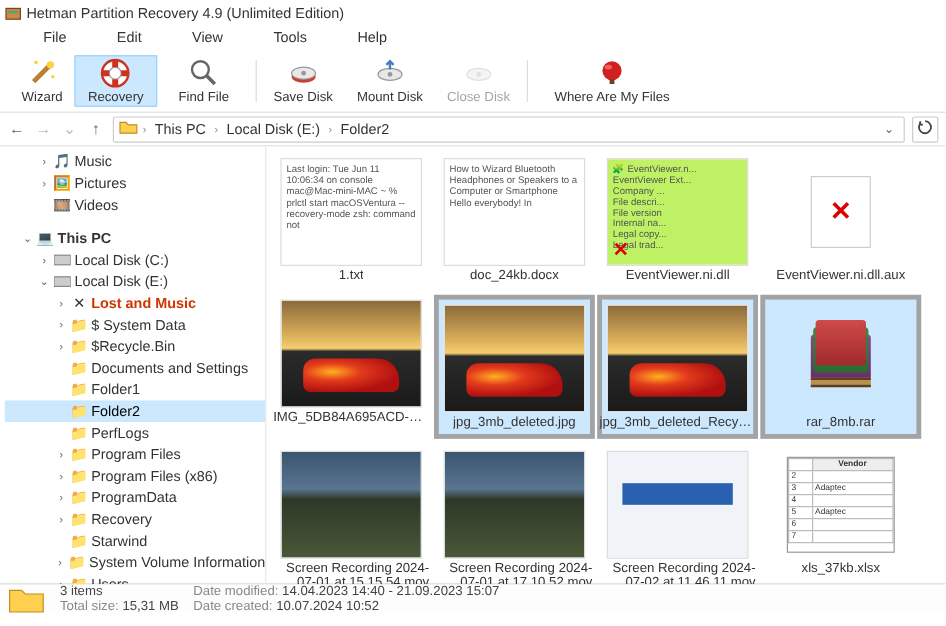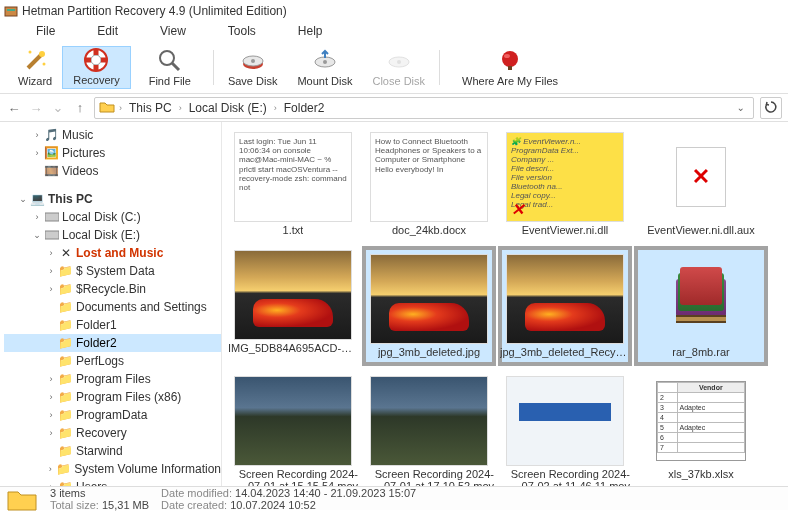--- a/index.html
+++ b/index.html
@@ -9,21 +9,21 @@
     .titlebar { display: flex; align-items: center; height: 22px; padding: 0 4px; background: #fff; }
     .titlebar .app-icon { width: 14px; height: 14px; margin-right: 4px; }
     .titlebar .title { font-size: 12px; color: #333; }
     
     
     .menubar { display: flex; gap: 2px; height: 20px; padding: 0 4px; background: #fff; }
     .menubar .menu-item { padding: 2px 8px; font-size: 12px; cursor: default; margin-left: 24px; }
     
     
     .toolbar { display: flex; height: 52px; padding: 4px 8px; background: #fff; border-bottom: 1px solid #e0e0e0; gap: 0; }
-    .tool-btn { display: flex; flex-direction: column; align-items: center; justify-content: flex-end; padding: 2px 10px; cursor: pointer; font-size: 11px; }
+    .tool-btn { display: flex; flex-direction: column; align-items: center; justify-content: center; padding: 2px 10px; cursor: pointer; font-size: 11px; }
     .tool-btn.wide { padding: 2px 18px; }
     .tool-btn .tool-icon { width: 28px; height: 28px; display: flex; align-items: center; justify-content: center; }
     .tool-btn.selected { background: #cce8ff; border: 1px solid #99d1ff; }
     .tool-btn.disabled { opacity: 0.45; }
     .tool-label { font-size: 11px; color: #333; white-space: nowrap; margin-top: 1px; }
     .tool-sep { width: 1px; background: #ddd; margin: 4px 4px; }
     
     
     .navbar { display: flex; align-items: center; height: 28px; padding: 2px 6px; gap: 6px; border-bottom: 1px solid #e0e0e0; }
     .nav-arrows { display: flex; gap: 6px; color: #666; }
@@ -65,21 +65,21 @@
     .photo-car { width: 100%; height: 100%; background: linear-gradient(to bottom, #8a6b3a 0%, #d4a857 30%, #f5ce6e 45%, #2b2b2b 48%, #1a1a1a 100%); position: relative; }
     .photo-car::after { content: ""; position: absolute; bottom: 12px; left: 18px; width: 80px; height: 28px; background: radial-gradient(ellipse at 30% 40%, #ffb020 0%, #e43b1c 30%, #b01010 70%); border-radius: 10px 18px 6px 6px; }
     .photo-land { width: 100%; height: 100%; background: linear-gradient(to bottom, #3a5570 0%, #5a7590 35%, #2d3828 45%, #4a5838 100%); }
     .photo-web { width: 100%; height: 100%; background: #f0f4f8; position: relative; }
     .photo-web::before { content:""; position:absolute; top:30%; left:10%; width:80%; height:20%; background:#2960b0; }
     
     .xls-thumb { width: 90px; height: 80px; border: 1px solid #999; background: #fff; font-size: 7px; }
     .xls-thumb table { width:100%; border-collapse: collapse; }
     .xls-thumb td { border: 1px solid #bbb; padding: 1px 2px; height: 10px; }
     
-    .dll-thumb { position: relative; width: 100%; height: 100%; font-size: 8px; color: #555; padding: 4px; background:#fde047;font-style:italic;}
+    .dll-thumb { position: relative; width: 100%; height: 100%; font-size: 8px; color: #555; padding: 4px; background:#bef264;}
     .dll-thumb .dll-line { height:9px; overflow:hidden; white-space:nowrap; }
     .red-x { position: absolute; bottom: 2px; left: 4px; color: #d00; font-size: 16px; font-weight: bold; }
     
     .big-x-icon { width: 50px; height: 60px; border: 1px solid #ccc; background:#fff; position:relative; display:flex; align-items:center; justify-content:center;}
     .big-x-icon::before{content:"✕"; color:#d00; font-size:22px; font-weight:bold;}
     
     .rar-icon{width:60px;height:60px;position:relative;}
     .rar-stack{width:50px;height:38px;background:linear-gradient(#8b4a90,#6b2a70);border-radius:3px;position:absolute;top:10px;left:5px;}
     .rar-stack::before{content:"";position:absolute;top:-6px;left:2px;width:46px;height:38px;background:linear-gradient(#3a8b40,#2a6b30);border-radius:3px;}
     .rar-stack::after{content:"";position:absolute;top:-12px;left:4px;width:42px;height:38px;background:linear-gradient(#d04a4a,#a02a2a);border-radius:3px;}
@@ -331,34 +331,34 @@
   <div class="filegrid">
 
     <div class="row">
       <div class="file-item">
         <div class="thumb text-preview">Last login: Tue Jun 11 10:06:34 on console
 mac@Mac-mini-MAC ~ % prlctl start macOSVentura --recovery-mode
 zsh: command not</div>
         <div class="file-name">1.txt</div>
       </div>
       <div class="file-item">
-        <div class="thumb text-preview">How to Connect Bluetooth Headphones or Speakers to a Computer or Smartphone
+        <div class="thumb text-preview">How to Wizard Bluetooth Headphones or Speakers to a Computer or Smartphone
 
 Hello everybody! In</div>
         <div class="file-name">doc_24kb.docx</div>
       </div>
       <div class="file-item">
         <div class="thumb">
           <div class="dll-thumb">
             <div class="dll-line">🧩 <span>EventViewer.n...</span></div>
-            <div class="dll-line">ProgramData Ext...</div>
+            <div class="dll-line">EventViewer Ext...</div>
             <div class="dll-line">Company ...</div>
             <div class="dll-line">File descri...</div>
             <div class="dll-line">File version</div>
-            <div class="dll-line">Bluetooth na...</div>
+            <div class="dll-line">Internal na...</div>
             <div class="dll-line">Legal copy...</div>
             <div class="dll-line">Legal trad...</div>
             <span class="red-x">✕</span>
           </div>
         </div>
         <div class="file-name">EventViewer.ni.dll</div>
       </div>
       <div class="file-item">
         <div class="thumb thumb-big-icon">
             <div class="big-x-icon"></div>

